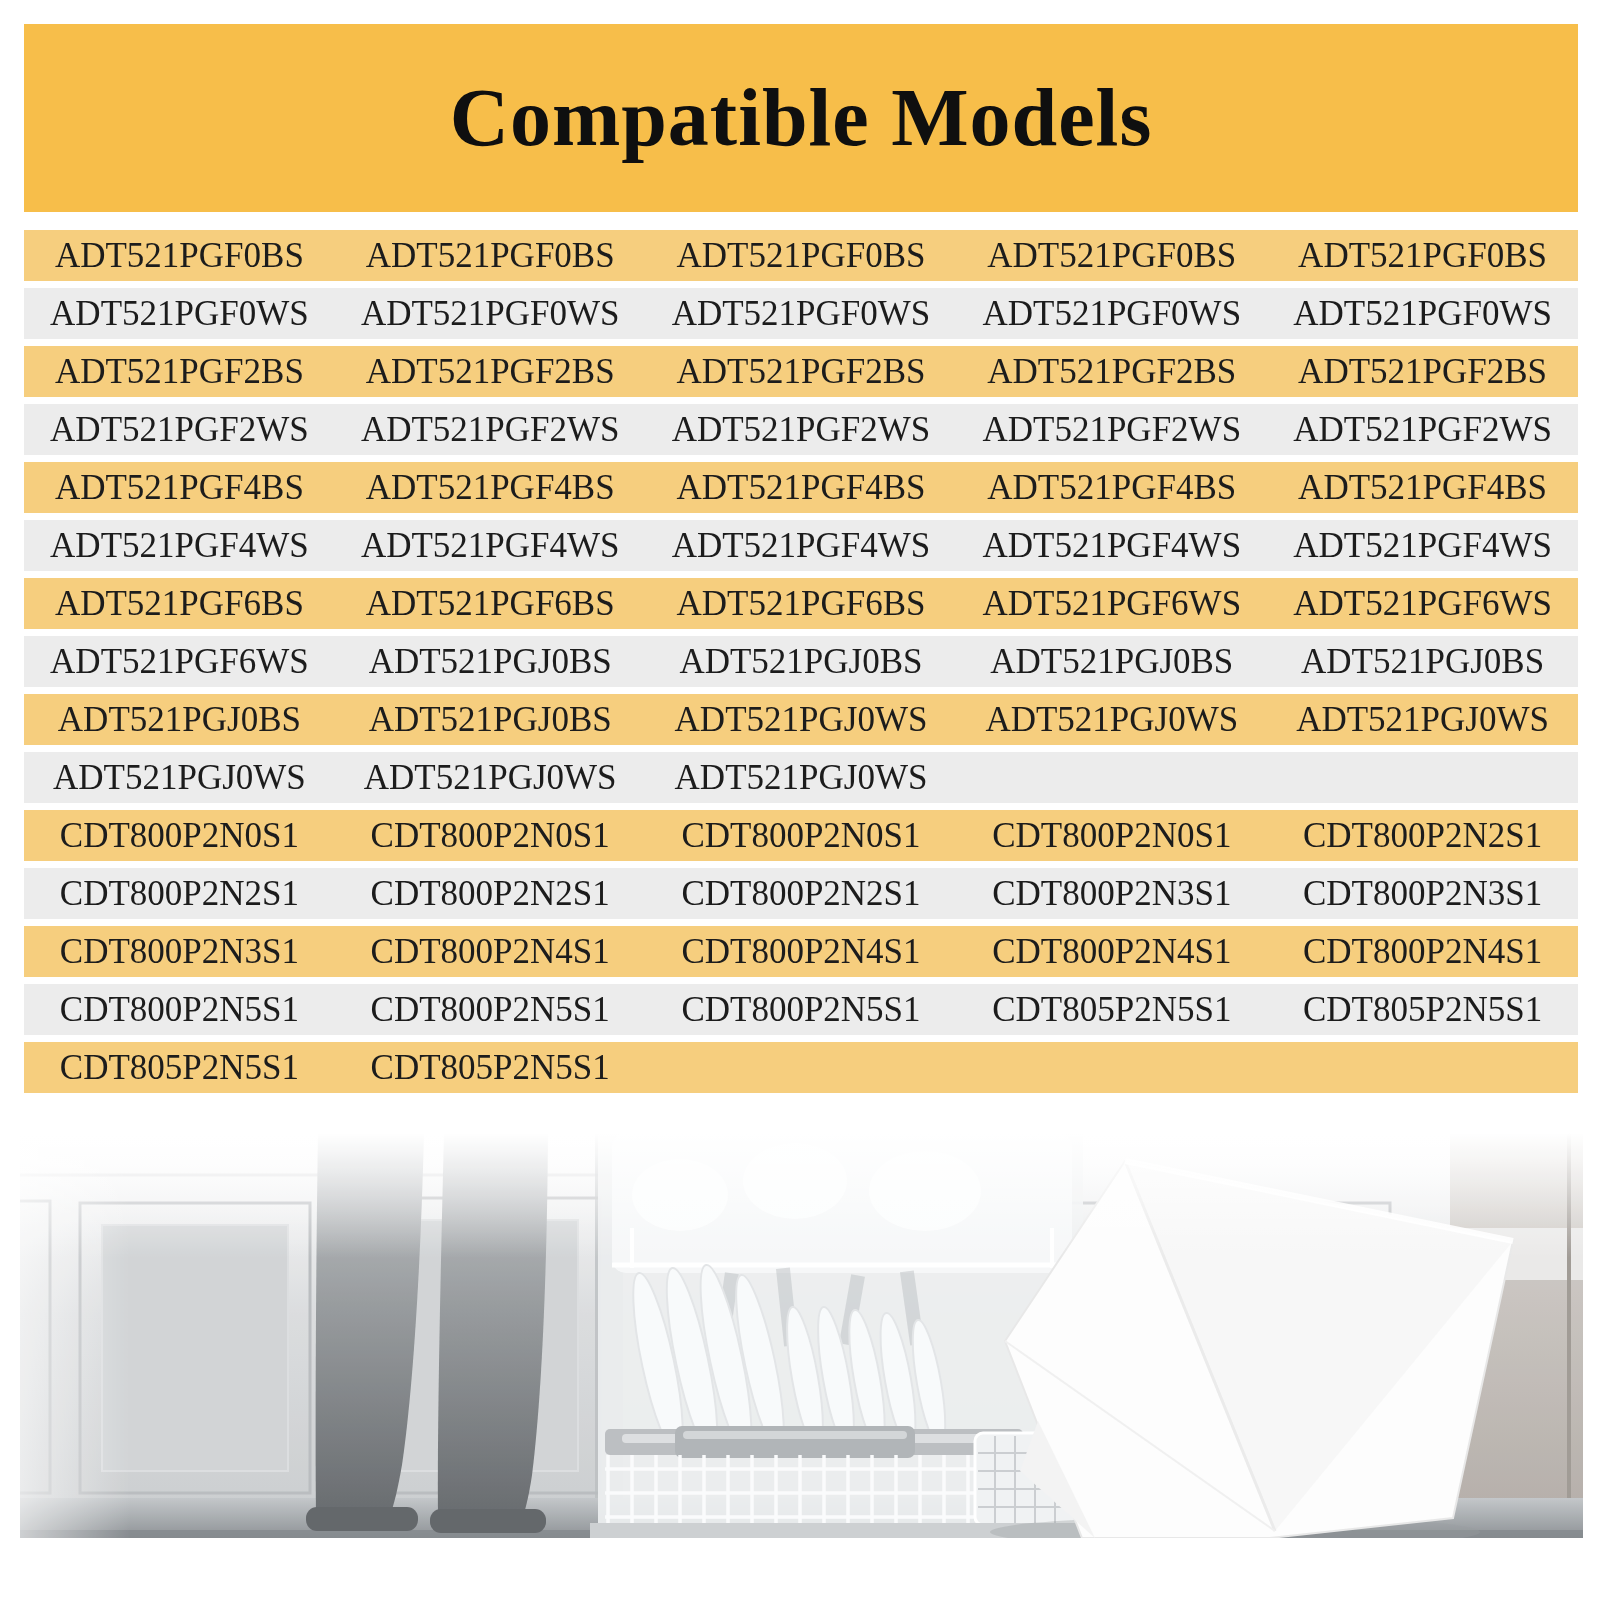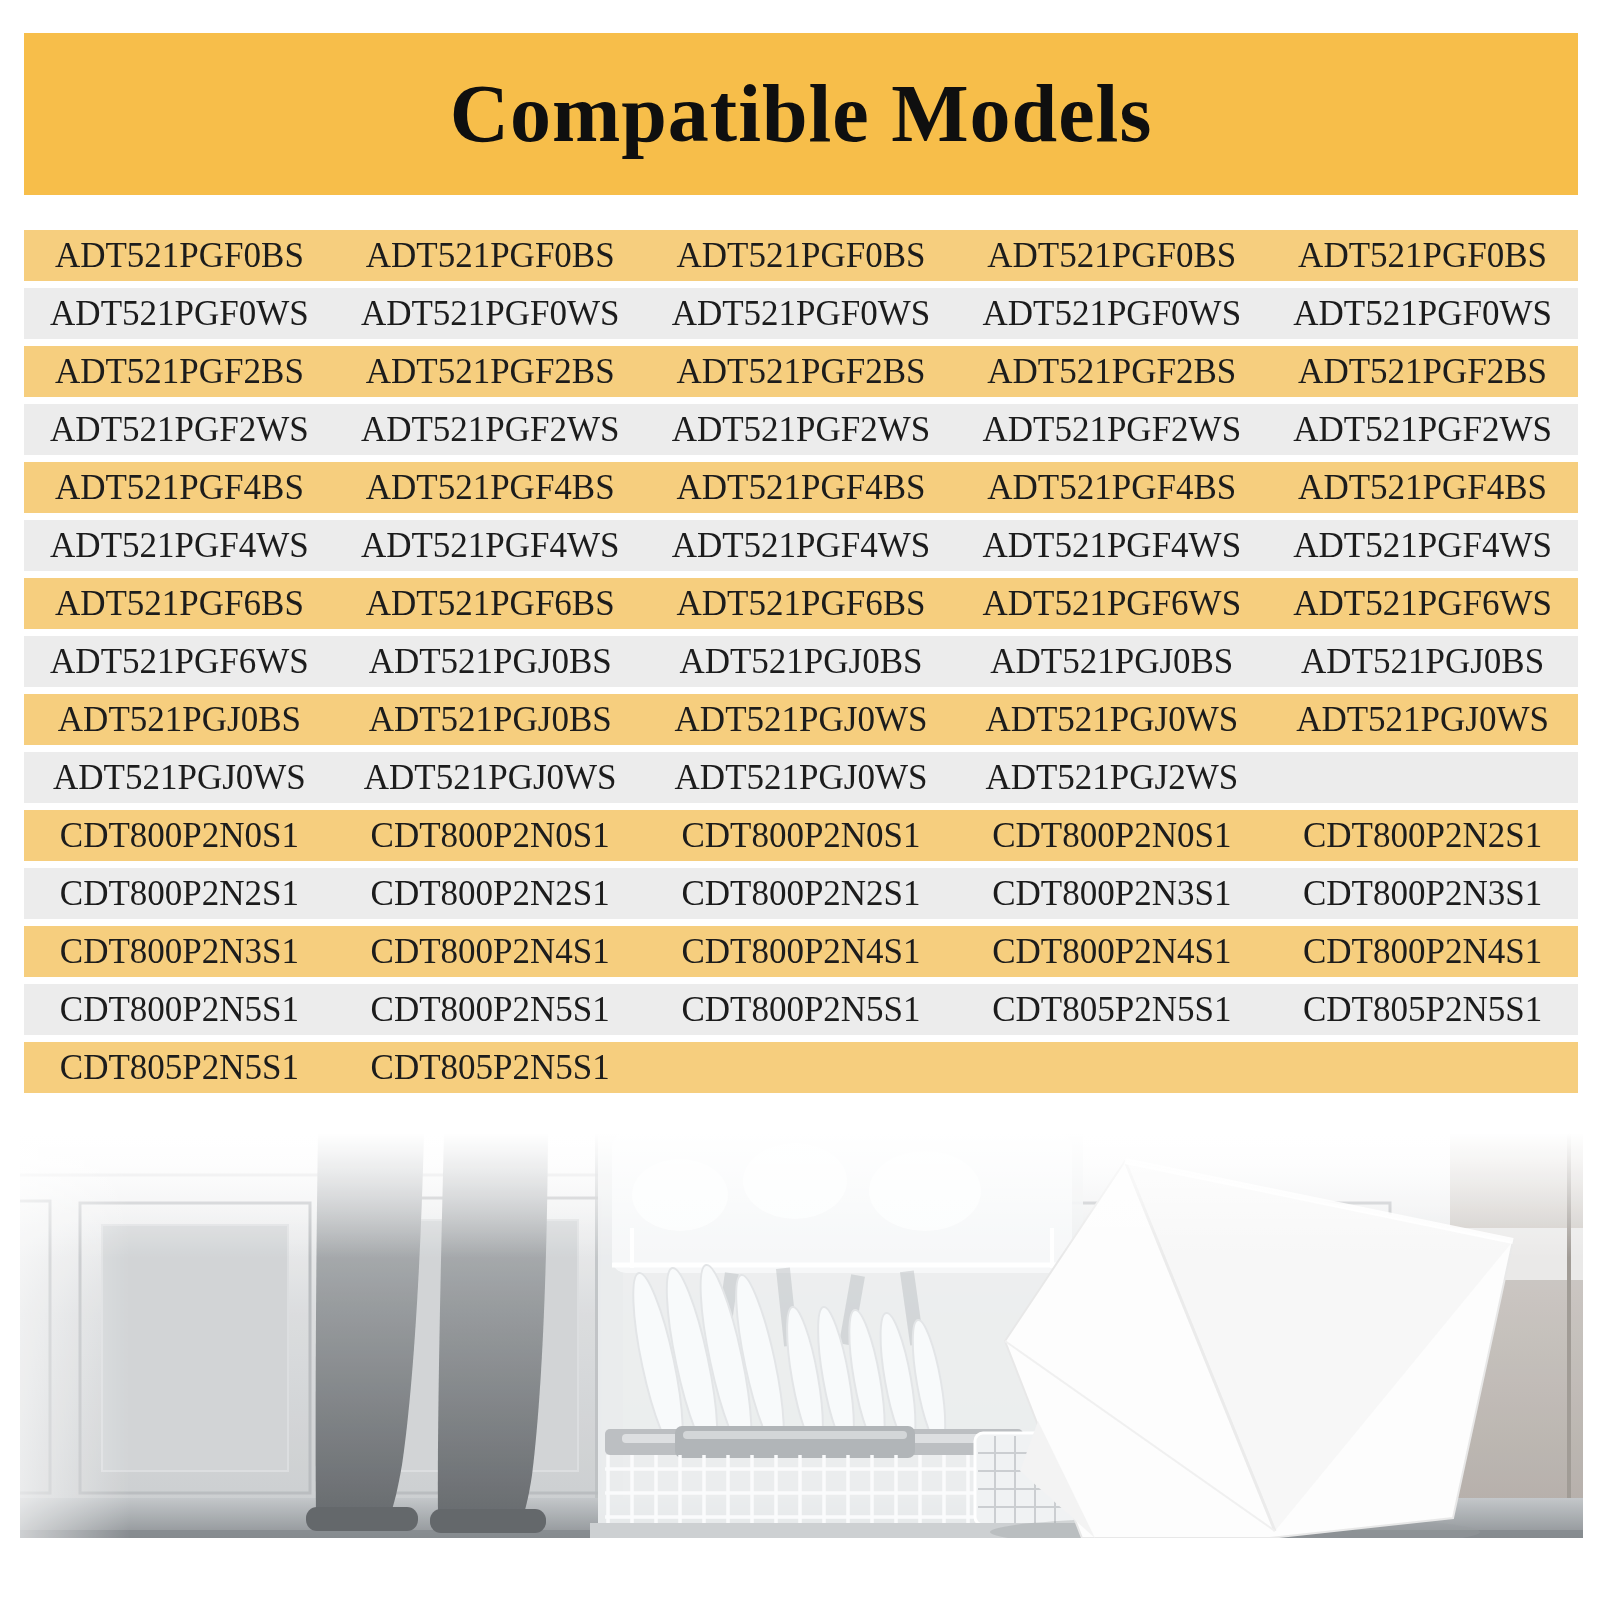--- a/index.html
+++ b/index.html
@@ -13,21 +13,21 @@
   *{box-sizing:border-box;}
   html,body{margin:0;padding:0;}
   body{
     width:1600px;height:1600px;
     background:var(--page-bg);
     font-family:"Liberation Serif","DejaVu Serif",serif;
   }
   .page{position:relative;width:1600px;height:1600px;overflow:hidden;background:var(--page-bg);}
 
   .banner{
-    position:absolute;left:24px;top:33px;width:1554px;height:162px;
+    position:absolute;left:24px;top:24px;width:1554px;height:188px;
     background:var(--banner-bg);
     display:flex;align-items:center;justify-content:center;
   }
   .banner h1{
     margin:0;font-size:82px;font-weight:700;color:var(--title-color);
     letter-spacing:1px;white-space:nowrap;
   }
 
   .models-table{
     position:absolute;left:24px;top:230px;width:1554px;
@@ -118,21 +118,20 @@
         <div class="tcell">ADT521PGJ0BS</div>
         <div class="tcell">ADT521PGJ0BS</div>
         <div class="tcell">ADT521PGJ0WS</div>
         <div class="tcell">ADT521PGJ0WS</div>
         <div class="tcell">ADT521PGJ0WS</div>
       </div>
       <div class="trow even">
         <div class="tcell">ADT521PGJ0WS</div>
         <div class="tcell">ADT521PGJ0WS</div>
         <div class="tcell">ADT521PGJ0WS</div>
-        <div class="tcell">ADT521PGJ2WS</div>
       </div>
       <div class="trow odd">
         <div class="tcell">CDT800P2N0S1</div>
         <div class="tcell">CDT800P2N0S1</div>
         <div class="tcell">CDT800P2N0S1</div>
         <div class="tcell">CDT800P2N0S1</div>
         <div class="tcell">CDT800P2N2S1</div>
       </div>
       <div class="trow even">
         <div class="tcell">CDT800P2N2S1</div>

